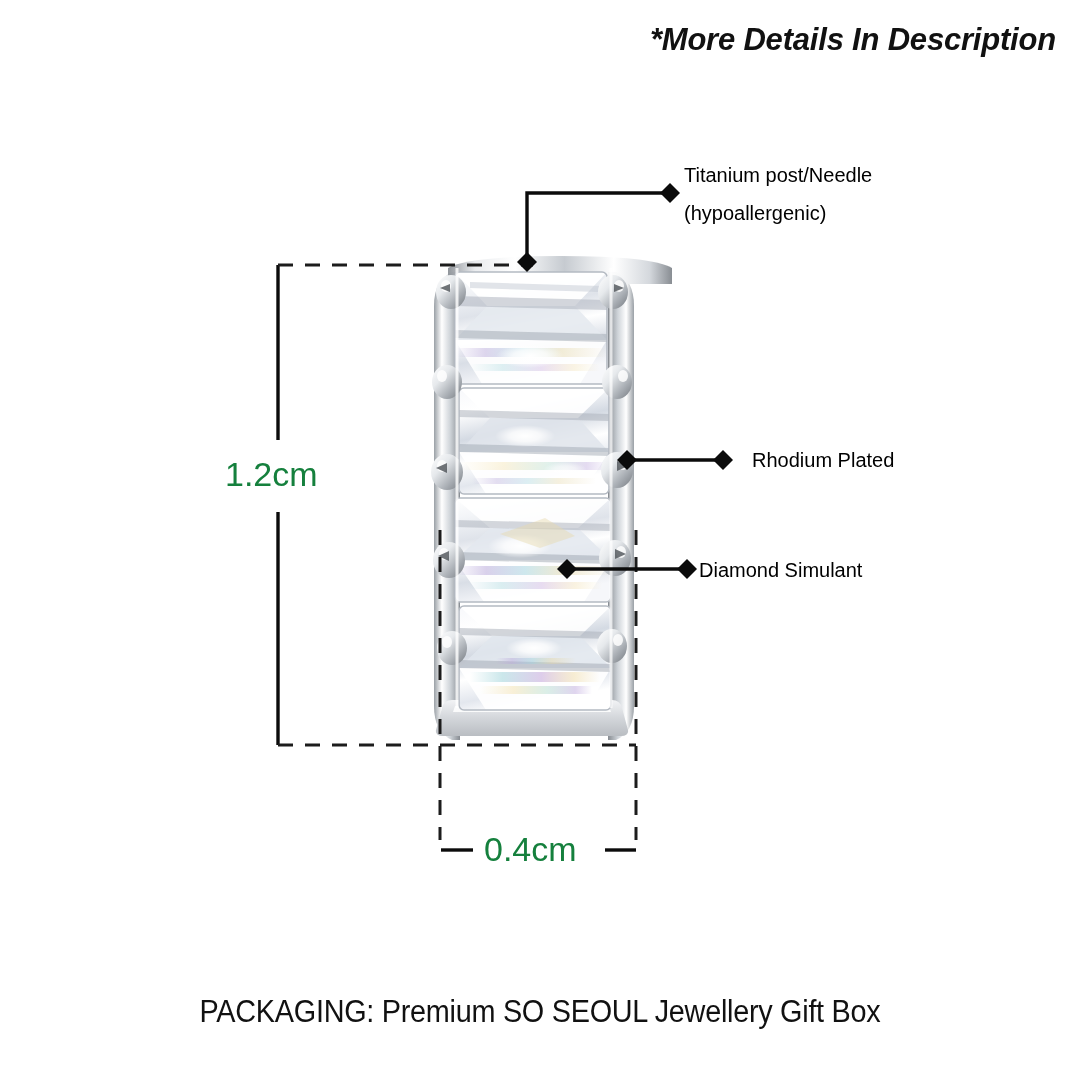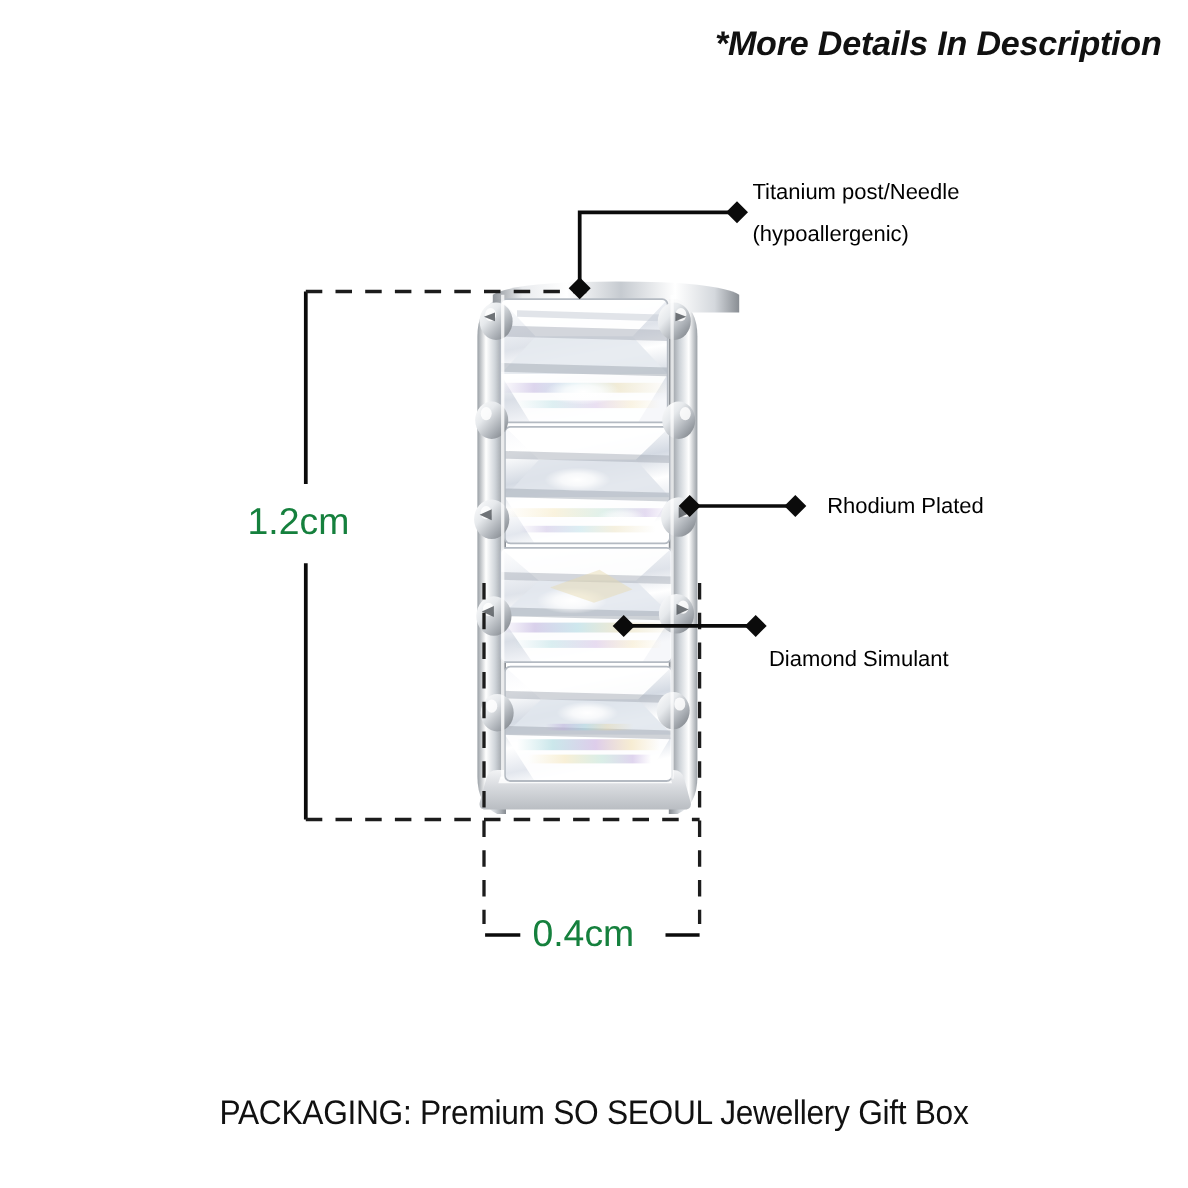--- a/index.html
+++ b/index.html
@@ -35,21 +35,21 @@
   .callout-label {
     position: absolute;
     font-family: "Liberation Sans", sans-serif;
     font-size: 20px;
     line-height: 38px;
     color: #000000;
     white-space: pre;
   }
   #label-titanium { left: 684px; top: 156px; }
   #label-rhodium  { left: 737px; top: 441px; margin-left: 15px; }
-  #label-simulant { left: 699px; top: 580px; }
+  #label-simulant { left: 699px; top: 551px; }
 
   
   .dim-label {
     position: absolute;
     font-family: "Liberation Sans", sans-serif;
     font-size: 34px;
     color: #15803d;
     white-space: nowrap;
   }
   #dim-vertical-label { left: 225px; top: 455px; }

